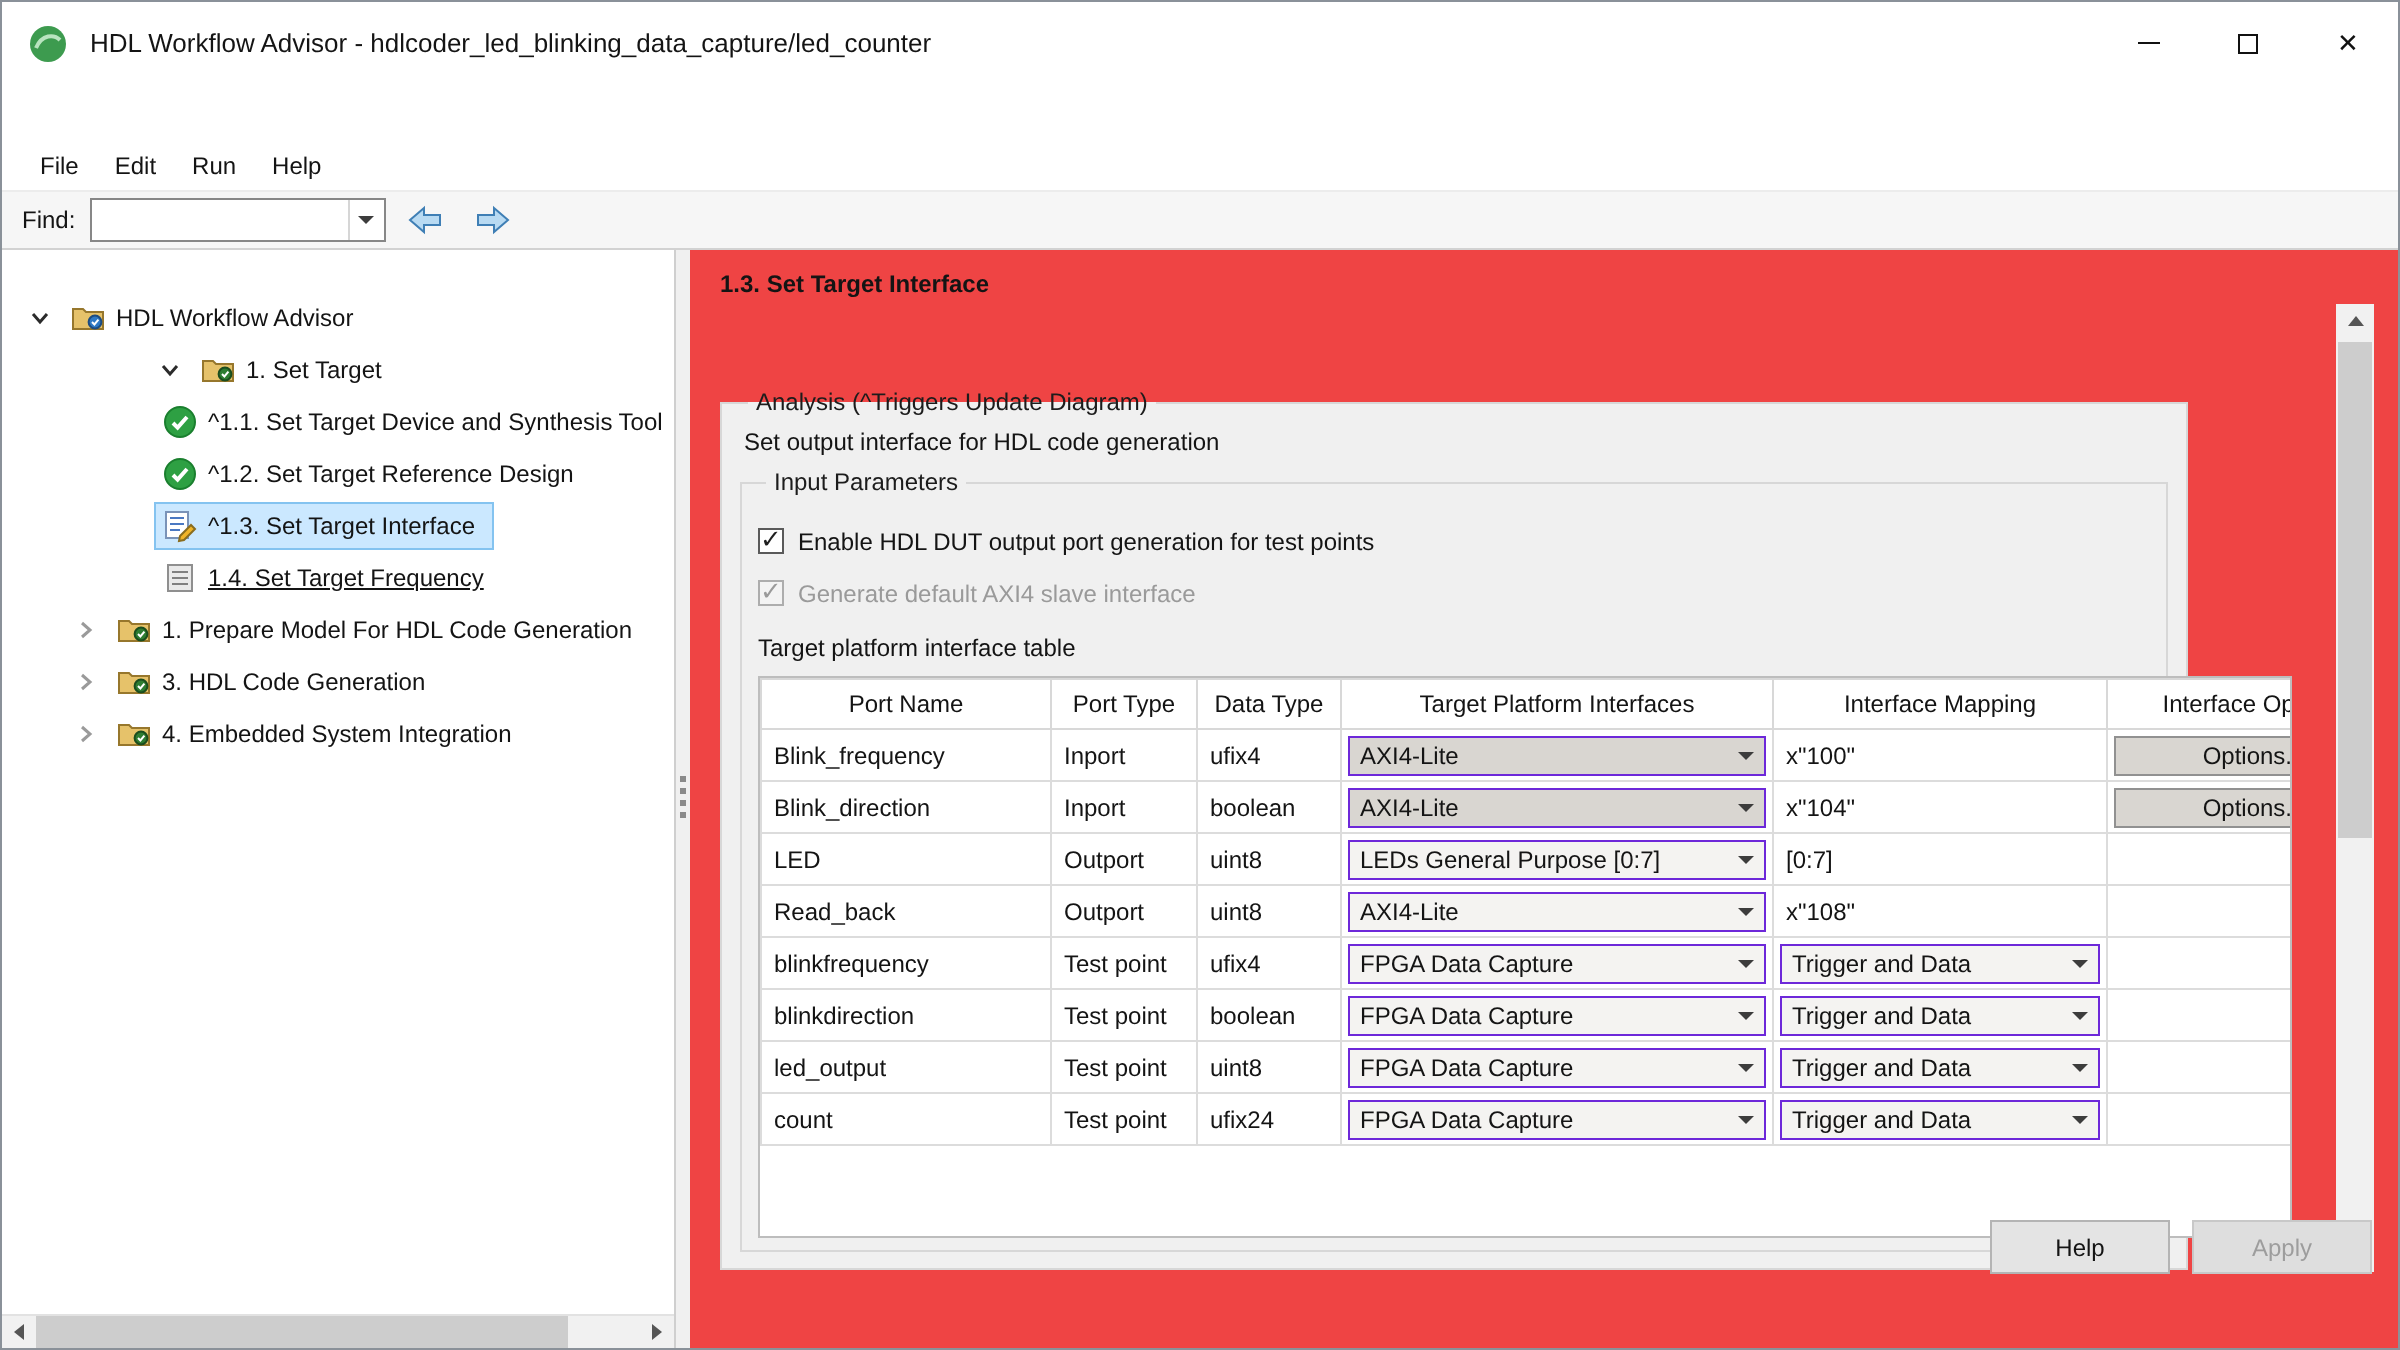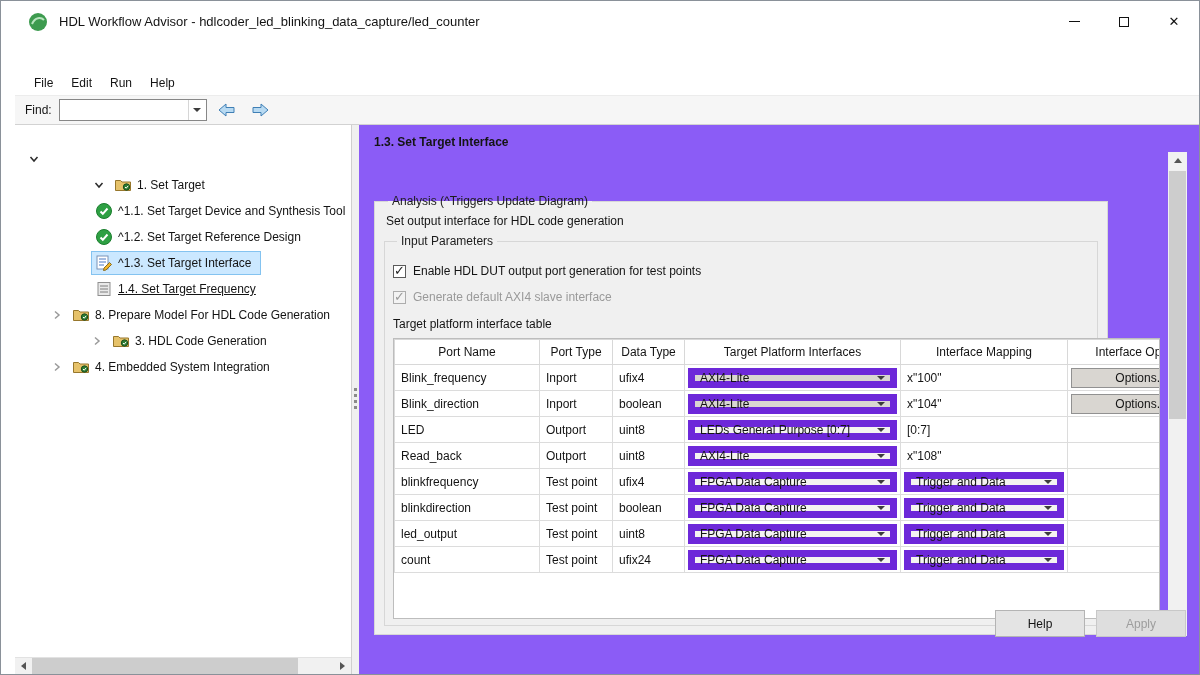--- a/index.html
+++ b/index.html
@@ -1,21 +1,21 @@
 <!DOCTYPE html>
 <html><head>
 <meta charset="utf-8">
 <style>
   * { box-sizing: border-box; margin: 0; padding: 0; }
   html,body { width:1200px; height:675px; overflow:hidden; }
   body {
     font-family: "Liberation Sans", "DejaVu Sans", sans-serif;
     font-size: 12px; color:#141414; background:#fff; cursor:default;
   }
-  .window { width:1200px; height:675px; border:1px solid #8a9199; display:flex; flex-direction:column; background:#fff;padding-left:14px; }
+  .window { width:1200px; height:675px; border:1px solid #8a9199; display:flex; flex-direction:column; background:#fff; }
 
   
   .titlebar { flex:0 0 41px; display:flex; align-items:center; padding-left:12px; background:#fff; }
   .app-icon { width:22px; height:22px; display:inline-flex; }
   .title-text { margin-left:10px; font-size:13px; }
   .win-controls { margin-left:auto; display:flex; height:100%; }
   .win-btn { width:50px; height:100%; display:flex; align-items:center; justify-content:center; }
   .icon-min { width:11px; height:1px; background:#111; }
   .icon-max { width:10px; height:10px; border:1px solid #111; }
   .icon-close::before { content:"✕"; font-size:13px; line-height:1; color:#111; }
@@ -51,49 +51,49 @@
   .tri-left { width:0;height:0;border-top:4px solid transparent;border-bottom:4px solid transparent;border-right:5px solid #555; }
   .tri-right { width:0;height:0;border-top:4px solid transparent;border-bottom:4px solid transparent;border-left:5px solid #555; }
   .hs-track { flex:1; height:100%; position:relative; }
   .hs-thumb { position:absolute; left:0; top:0; bottom:0; width:88%; background:#cdcdcd; }
 
   
   .splitter { flex:0 0 7px; display:flex; align-items:center; justify-content:center; }
   .grip { width:3px; height:24px; background:repeating-linear-gradient(to bottom, #8a8a8a 0 3px, rgba(0,0,0,0) 3px 6px); }
 
   
-  .content { flex:1; min-width:0; position:relative; padding:10px 14px 0 15px; background:#8b5cf6; }
+  .content { flex:1; min-width:0; position:relative; padding:10px 14px 0 15px; background:#ef4444; }
   .panel-title { font-weight:bold; margin-bottom:7px; }
 
   fieldset { border:1px solid #d7d7d7; min-width:0; }
   legend { padding:0 4px; margin-left:4px; color:#1c1c1c; }
   .analysis { width:734px; padding:2px 9px 8px 9px; background:#f0f0f0;margin-top:45px; }
   .desc { margin:4px 0 6px 2px; }
   .input-params { padding:4px 8px 6px 8px; }
 
   .sync-row { display:flex; align-items:center; margin-top:6px; }
   .sync-label { width:198px; }
   .combo { height:22px; background:#fff; border:1px solid #8a8a8a; display:flex; align-items:center; padding-left:6px; }
   .sync-combo { width:396px; }
   .combo .caret { margin-left:auto; margin-right:6px; }
 
-  .checkbox-row { display:flex; align-items:flex-end; gap:7px; margin-top:12px; }
+  .checkbox-row { display:flex; align-items:flex-start; gap:7px; margin-top:12px; }
   .checkbox { width:13px; height:13px; border:1px solid #5a5a5a; background:#fff; position:relative; flex:0 0 13px; }
   .checkbox.checked::after { content:"✓"; position:absolute; left:0; top:-3px; font-size:13px; font-weight:bold; color:#1f1f1f; }
   .checkbox.disabled { border-color:#adadad; background:#f3f3f3; }
   .checkbox.disabled::after { color:#9a9a9a; }
   .checkbox-row.disabled .cb-label { color:#9a9a9a; }
 
   .table-label { margin:13px 0 7px 0; }
   .table-viewport { width:767px; height:281px; background:#fff; border:1px solid #bdbdbd; overflow:hidden; }
   table { border-collapse:collapse; table-layout:fixed; width:820px;border-radius:20px; }
   th { height:25px; font-weight:normal; border:1px solid #d8d8d8; text-align:center; background:#fff; padding:0 4px; white-space:nowrap; overflow:hidden; }
   td { height:26px; border:1px solid #dcdcdc; padding:0; white-space:nowrap; overflow:hidden; }
   td.td-text { padding:0 6px; }
-  .cell-dd { margin:2px 3px; height:20px; border:7px solid #6d28d9; background:#f4f3f1; display:flex; align-items:center; padding-left:5px;text-align:right; }
+  .cell-dd { margin:2px 3px; height:20px; border:1px solid #6d28d9; background:#f4f3f1; display:flex; align-items:center; padding-left:5px;text-align:right; }
   .cell-dd.shaded { background:#d9d6d1; }
   .dd-value { white-space:nowrap; overflow:hidden; }
   .dd-caret { margin-left:auto; margin-right:5px; width:0; height:0; border-left:4px solid transparent; border-right:4px solid transparent; border-top:4px solid #3c3c3c; flex:0 0 auto; }
   .cell-btn { margin:2px 3px; height:20px; background:#d9d6d1; border:1px solid #919191; display:flex; align-items:center; justify-content:center; }
 
   
   .vscroll { position:absolute; right:12px; top:27px; width:19px; height:484px; background:#f1f1f1; }
   .vs-btn { height:17px; display:flex; align-items:center; justify-content:center; }
   .vs-bottom { position:absolute; bottom:0; left:0; right:0; }
   .vs-track { position:absolute; top:17px; bottom:17px; left:0; right:0; }
@@ -162,20 +162,30 @@
   <div class="main">
 
     <div class="tree-panel">
       <div class="tree">
           <div class="tree-item" style="padding-left: 8px;">
             <span class="expander">
               <svg width="12" height="12" viewBox="0 0 12 12">
                 <path d="M2.5 4 L6 8 L9.5 4" stroke="#2b2b2b" stroke-width="1.5" fill="none"></path>
               </svg>
             </span>
+            <span class="tree-row-content">
+              <span class="tree-icon">
+                <svg width="18" height="18" viewBox="0 0 18 18">
+                  <path d="M1.5 4.5 L6.5 4.5 L8 6 L16.5 6 L16.5 14.5 L1.5 14.5 Z" fill="#e6c26a" stroke="#97772c"></path>
+                  <circle cx="12.5" cy="11" r="3.2" fill="#2f79c4" stroke="#1d4c80"></circle>
+                  <path d="M11 11 l1.2 1.2 l2-2.4" stroke="#fff" fill="none"></path>
+                </svg>
+              </span>
+              <span class="tree-label">HDL Workflow Advisor</span>
+            </span>
           </div>
           <div class="tree-item" style="padding-left: 31px; margin-left: 42px;">
             <span class="expander">
               <svg width="12" height="12" viewBox="0 0 12 12">
                 <path d="M2.5 4 L6 8 L9.5 4" stroke="#2b2b2b" stroke-width="1.5" fill="none"></path>
               </svg>
             </span>
             <span class="tree-row-content">
               <span class="tree-icon">
                 <svg width="18" height="18" viewBox="0 0 18 18">
@@ -247,24 +257,24 @@
               </svg>
             </span>
             <span class="tree-row-content">
               <span class="tree-icon">
                 <svg width="18" height="18" viewBox="0 0 18 18">
                   <path d="M1.5 4.5 L6.5 4.5 L8 6 L16.5 6 L16.5 14.5 L1.5 14.5 Z" fill="#e6c26a" stroke="#97772c"></path>
                   <circle cx="12.5" cy="11" r="3.2" fill="#2e7d32" stroke="#1b4d1e"></circle>
                   <path d="M11 11 l1.2 1.2 l2-2.4" stroke="#fff" fill="none"></path>
                 </svg>
               </span>
-              <span class="tree-label">8. Prepare Model For HDL Code Generation</span>
-            </span>
-          </div>
-          <div class="tree-item" style="padding-left: 31px; margin-left: 40px;">
+              <span class="tree-label">1. Prepare Model For HDL Code Generation</span>
+            </span>
+          </div>
+          <div class="tree-item" style="padding-left: 31px;">
             <span class="expander">
               <svg width="12" height="12" viewBox="0 0 12 12">
                 <path d="M4 2.5 L8 6 L4 9.5" stroke="#9a9a9a" stroke-width="1.5" fill="none"></path>
               </svg>
             </span>
             <span class="tree-row-content">
               <span class="tree-icon">
                 <svg width="18" height="18" viewBox="0 0 18 18">
                   <path d="M1.5 4.5 L6.5 4.5 L8 6 L16.5 6 L16.5 14.5 L1.5 14.5 Z" fill="#e6c26a" stroke="#97772c"></path>
                   <circle cx="12.5" cy="11" r="3.2" fill="#2e7d32" stroke="#1b4d1e"></circle>

